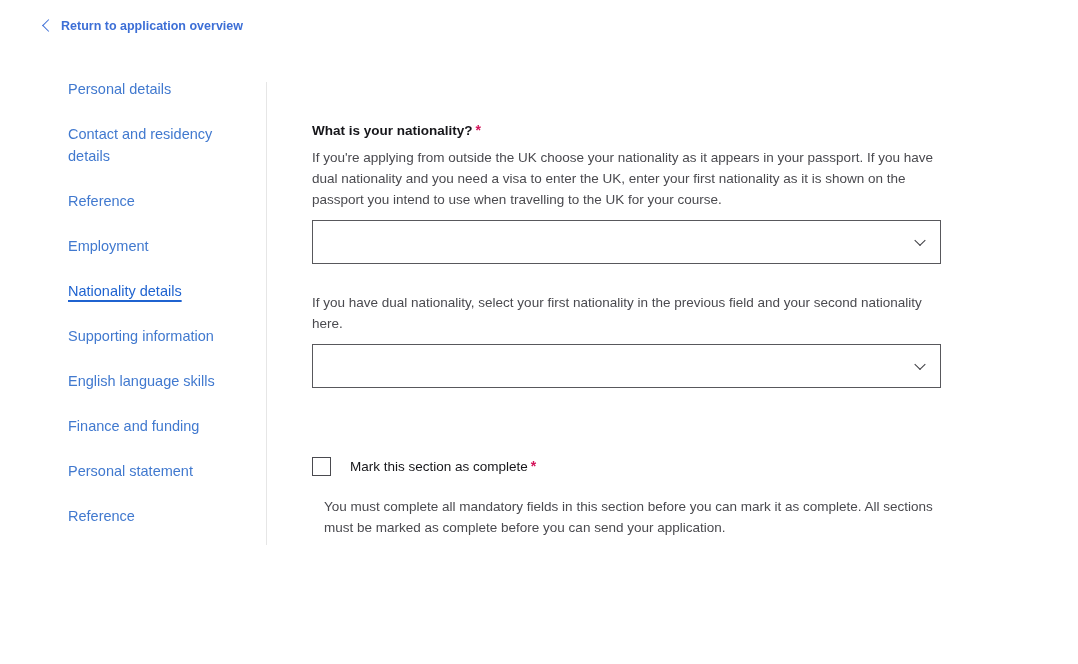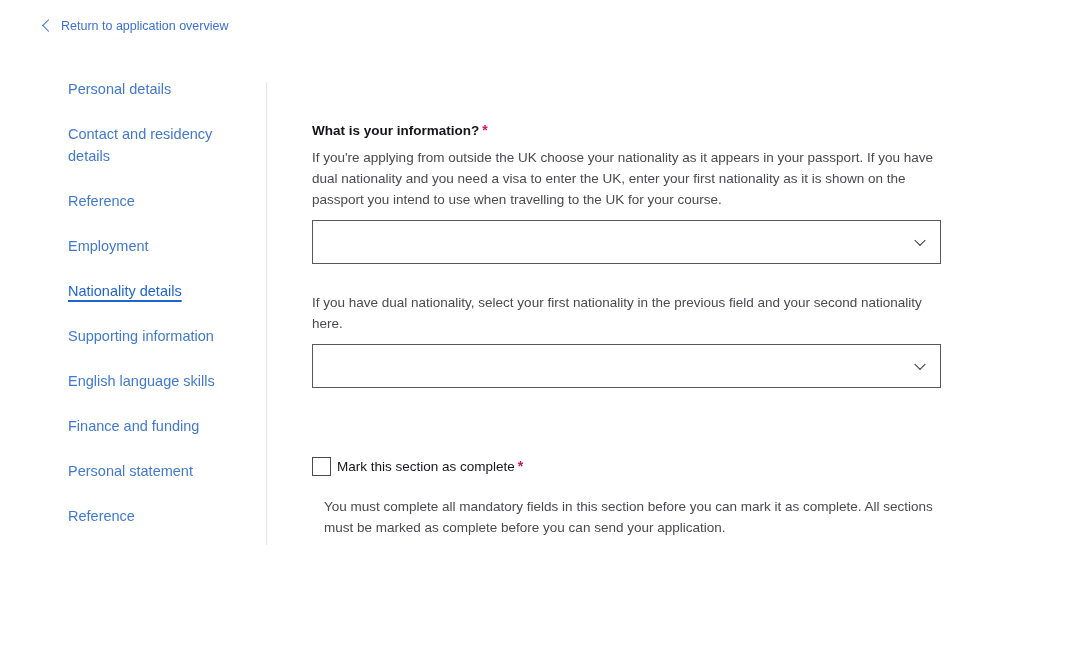--- a/index.html
+++ b/index.html
@@ -37,21 +37,21 @@
   }
   .back-link .chev-left {
     display: inline-block;
     width: 9px;
     height: 9px;
     border-left: 1.7px solid #3d6fd6;
     border-bottom: 1.7px solid #3d6fd6;
     transform: rotate(45deg);
     margin-bottom: 1px;
   }
-  .back-link-label { color: #3d6fd6; }
+  .back-link-label { color: #3d6fd6; font-weight: bold; }
 
   
   .body-wrap {
     position: absolute;
     left: 8px;
     top: 0;
     width: 1078px;
     height: 664px;
   }
 
@@ -147,21 +147,21 @@
   }
 
   .gap-1 { height: 29px; }
   .gap-2 { height: 28px; }
   .gap-3 { height: 69px; }
 
   
   .check-row {
     display: flex;
     align-items: center;
-    gap: 6px;
+    gap: 19px;
     margin-bottom: 20px;
   }
   .checkbox {
     width: 19px;
     height: 19px;
     border: 1.4px solid #4a4a4f;
     background: #ffffff;
     cursor: pointer;
     flex: 0 0 auto;
   }
@@ -205,21 +205,21 @@
       </nav>
     <div class="sidebar-divider"></div>
 
     <main class="main">
 
 
       <div class="gap-1"></div>
 
       <section class="field-block">
         <div class="q-label">
-          <span>What is your information?</span><span class="req-star">*</span>
+          <span>What is your nationality?</span><span class="req-star">*</span>
         </div>
         <p class="q-help">If you're applying from outside the UK choose your nationality as it appears in your passport. If you have dual nationality and you need a visa to enter the UK, enter your first nationality as it is shown on the passport you intend to use when travelling to the UK for your course.</p>
         <div class="select-box">
           <span class="select-value"></span>
           <span class="chev-down"></span>
         </div>
       </section>
 
       <div class="gap-2"></div>
 

